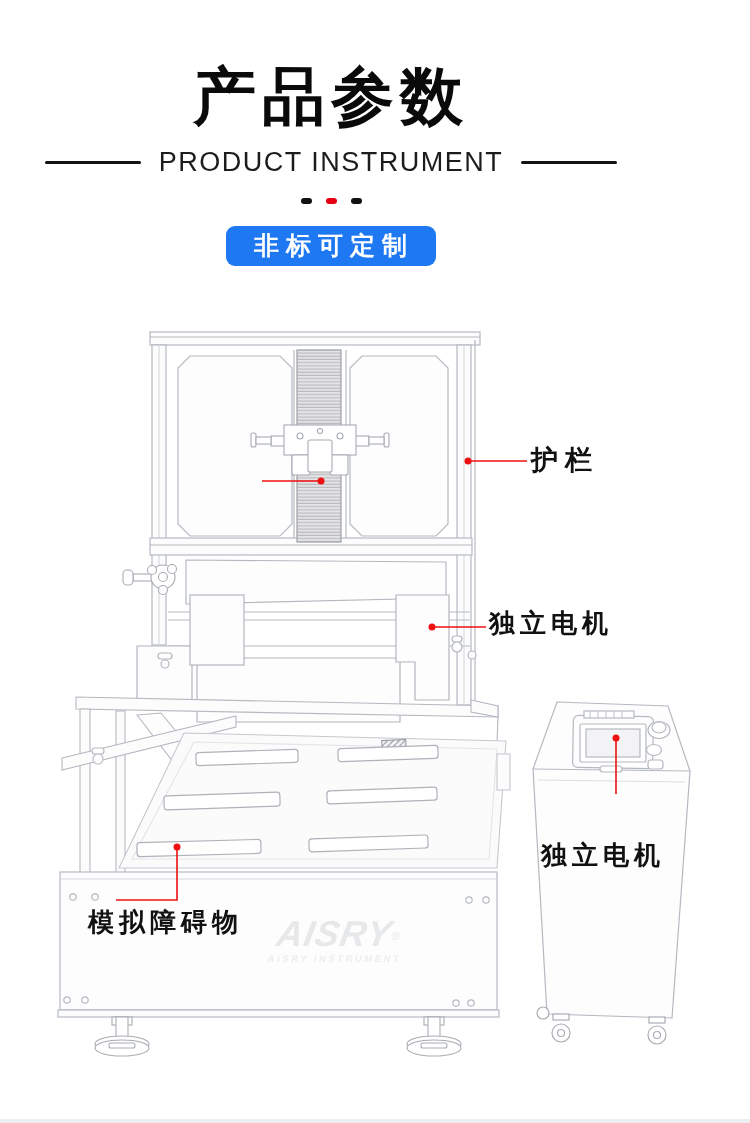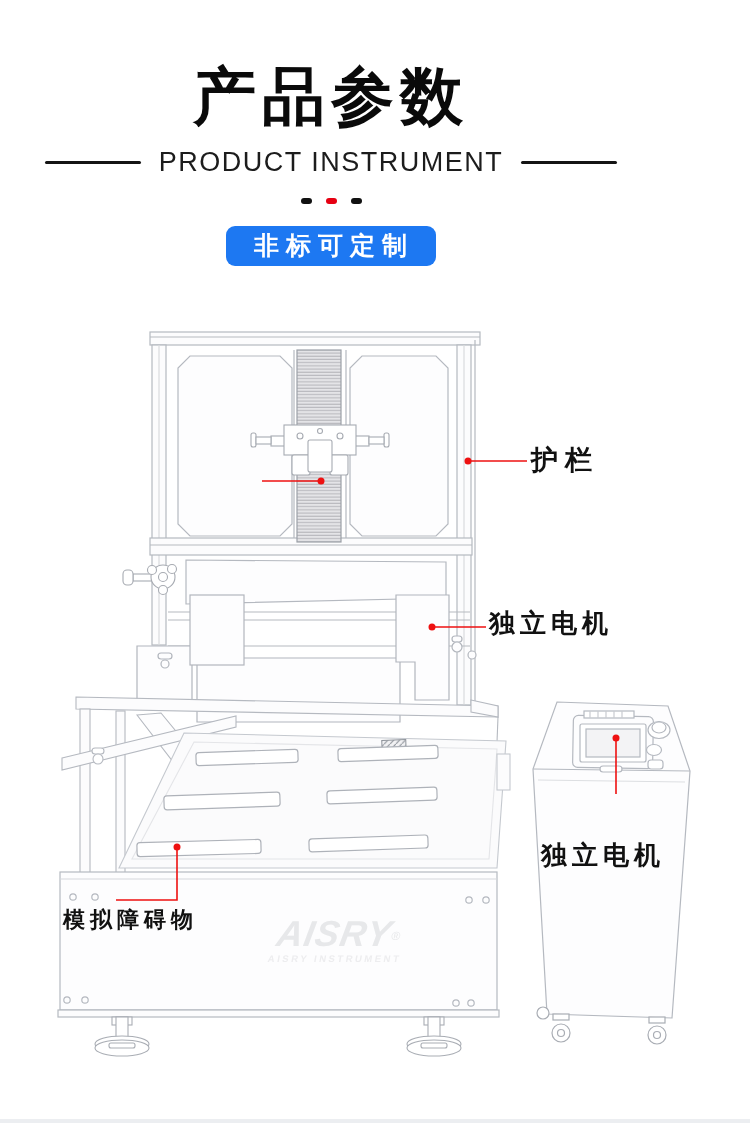--- a/index.html
+++ b/index.html
@@ -34,21 +34,21 @@
   }
 
   
   .figure{position:absolute;left:0;top:0;width:750px;height:1123px;}
   .callout-label{
     position:absolute;font-weight:700;color:#111111;white-space:nowrap;line-height:1;
   }
   #lbl-guard{left:531px;top:447px;font-size:27px;letter-spacing:7px;}
   #lbl-clamp{left:489px;top:610px;font-size:26px;letter-spacing:5px;}
   #lbl-motor{left:541px;top:798px;font-size:26px;letter-spacing:5px;margin-top:44px;}
-  #lbl-obstacle{left:63px;top:909px;font-size:22px;letter-spacing:5px;}
+  #lbl-obstacle{left:88px;top:909px;font-size:26px;letter-spacing:5px;}
 
   .watermark{
     position:absolute;left:243px;top:916px;width:190px;text-align:center;
     transform:skewX(-10deg);color:#e7e8ea;user-select:none;line-height:1;
   }
   .watermark .brand{font-size:36px;font-weight:900;font-style:italic;letter-spacing:1px;}
   .watermark .reg{font-size:12px;vertical-align:super;}
   .watermark .sub{font-size:9.5px;font-weight:700;letter-spacing:2.5px;margin-top:2px;color:#ededef;}
 
   .bottom-strip{position:absolute;left:0;bottom:0;width:750px;height:4px;background:#eceef1;}

